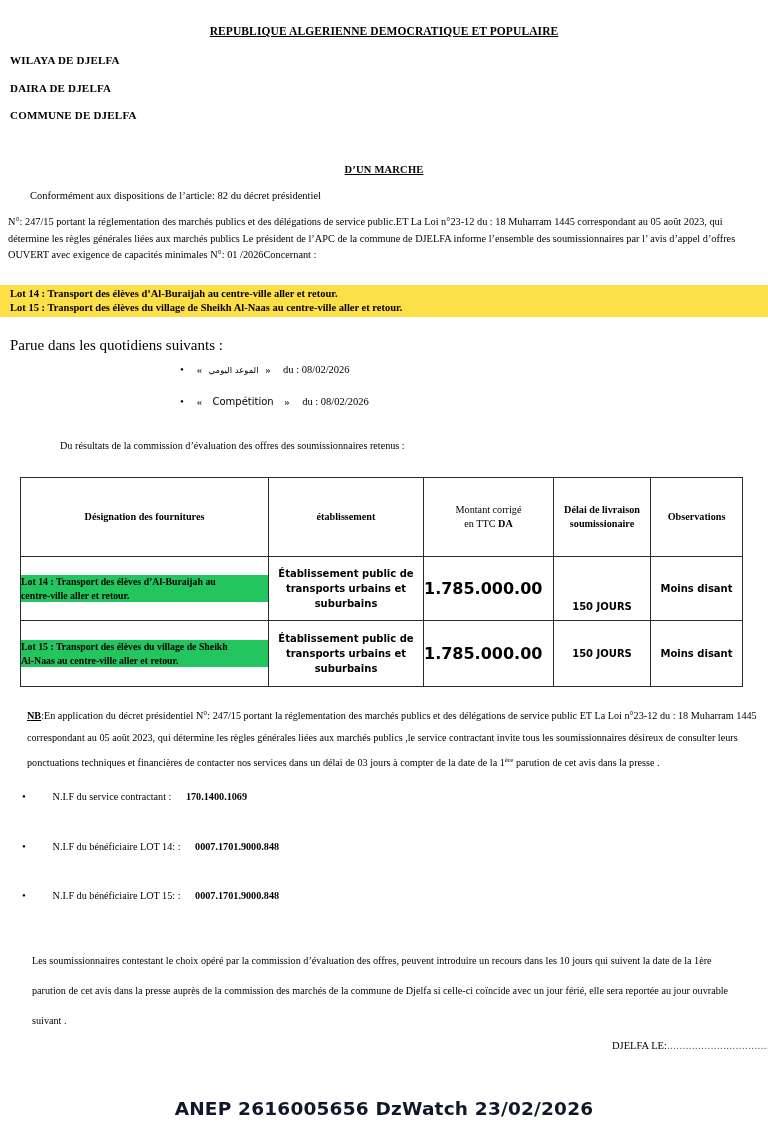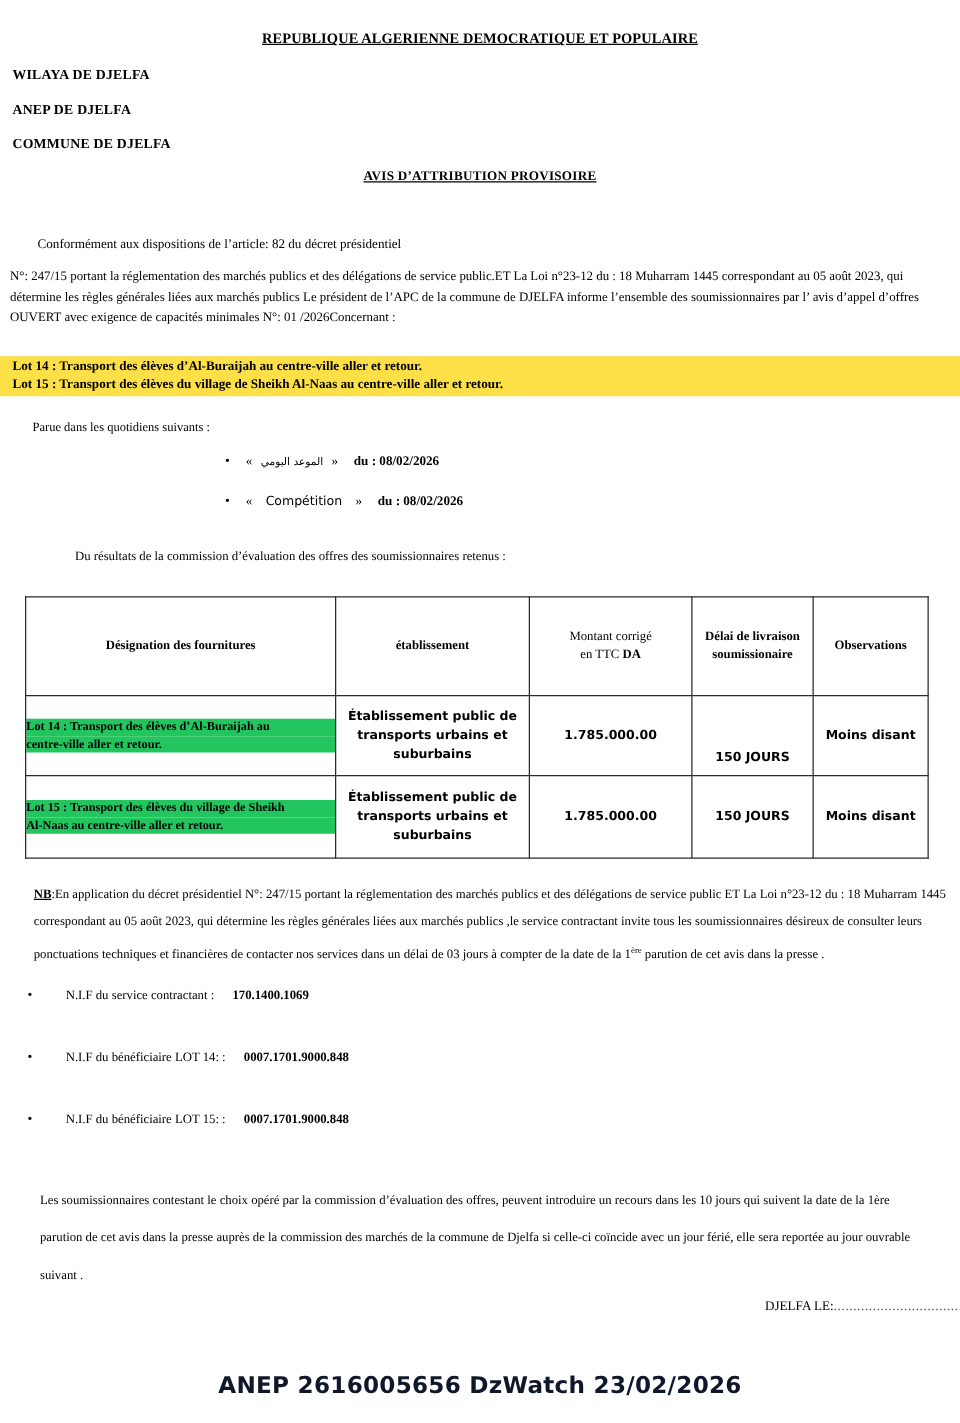--- a/index.html
+++ b/index.html
@@ -90,22 +90,22 @@
     font-size: 10.5px;
     font-weight: bold;
     line-height: 13.5px;
     padding-left: 10px;
   }
 
   
   .parue {
     position: absolute;
     top: 337px;
-    left: 26px;
-    font-size: 10px;
+    left: 10px;
+    font-size: 15px;
   }
   .bullet-row {
     position: absolute;
     left: 180px;
     font-size: 10.5px;
     white-space: nowrap;
   }
   .bullet-row .dot {
     display: inline-block;
     width: 14px;
@@ -122,21 +122,21 @@
     display: inline-block;
     padding: 0 4px;
   }
   .paper-fr {
     font-family: "DejaVu Sans", sans-serif;
     font-size: 10px;
     display: inline-block;
     padding: 0 8px;
   }
   .guil { font-size: 10.5px; }
-  .du-date { font-weight: bold; font-size: 10.5px; padding-left: 10px; }
+  .du-date { font-weight: normal; font-size: 10.5px; padding-left: 10px; }
 
   .du-resultats {
     position: absolute;
     top: 440px;
     left: 60px;
     font-size: 10.2px;
   }
 
   
   table.main-table {
@@ -179,23 +179,23 @@
   }
   .cell-etab {
     text-align: center;
     font-family: "DejaVu Sans", sans-serif;
     font-size: 10px;
     font-weight: bold;
     line-height: 15px;
     padding: 2px 4px;
   }
   .cell-amount {
-    text-align: center;
-    font-family: "DejaVu Sans", sans-serif;
-    font-size: 10px;
+    text-align: left;
+    font-family: "DejaVu Sans", sans-serif;
+    font-size: 16px;
     font-weight: bold;
   }
   .cell-delay {
     text-align: center;
     font-family: "DejaVu Sans", sans-serif;
     font-size: 10px;
     font-weight: bold;
     margin-top: 32px;
   }
   .cell-obs {
@@ -275,24 +275,24 @@
   }
 </style>
 </head>
 <body>
 
 <div class="page">
 
   <div class="doc-title">REPUBLIQUE ALGERIENNE DEMOCRATIQUE ET POPULAIRE</div>
 
   <div class="org-line org-1">WILAYA DE DJELFA</div>
-  <div class="org-line org-2">ANEP DE DJELFA</div>
+  <div class="org-line org-2">DAIRA DE DJELFA</div>
   <div class="org-line org-3">COMMUNE DE DJELFA</div>
 
-  <div class="avis-title avis-1">AVIS  D’ATTRIBUTION PROVISOIRE</div>
+  <div class="avis-title avis-2">D’UN MARCHE</div>
 
   <div class="conform">Conformément aux dispositions de l’article: 82 du décret présidentiel</div>
   <div class="para-main">N°: 247/15 portant la réglementation des marchés publics et des délégations de service public.ET    La Loi n°23-12 du : 18 Muharram 1445 correspondant au 05 août 2023, qui détermine les règles générales liées aux marchés publics Le président de l’APC de la commune de DJELFA informe l’ensemble des soumissionnaires par l’ avis d’appel d’offres OUVERT avec exigence de capacités minimales N°: 01 /2026Concernant :</div>
 
   <div class="lots">
     <div class="lot-line">Lot  14 : Transport des élèves d’Al-Buraijah au centre-ville aller et retour.</div>
     <div class="lot-line">Lot  15 : Transport des élèves du village de Sheikh Al-Naas au centre-ville aller et retour.</div>
   </div>
 
   <div class="parue">Parue dans les quotidiens suivants :</div>

